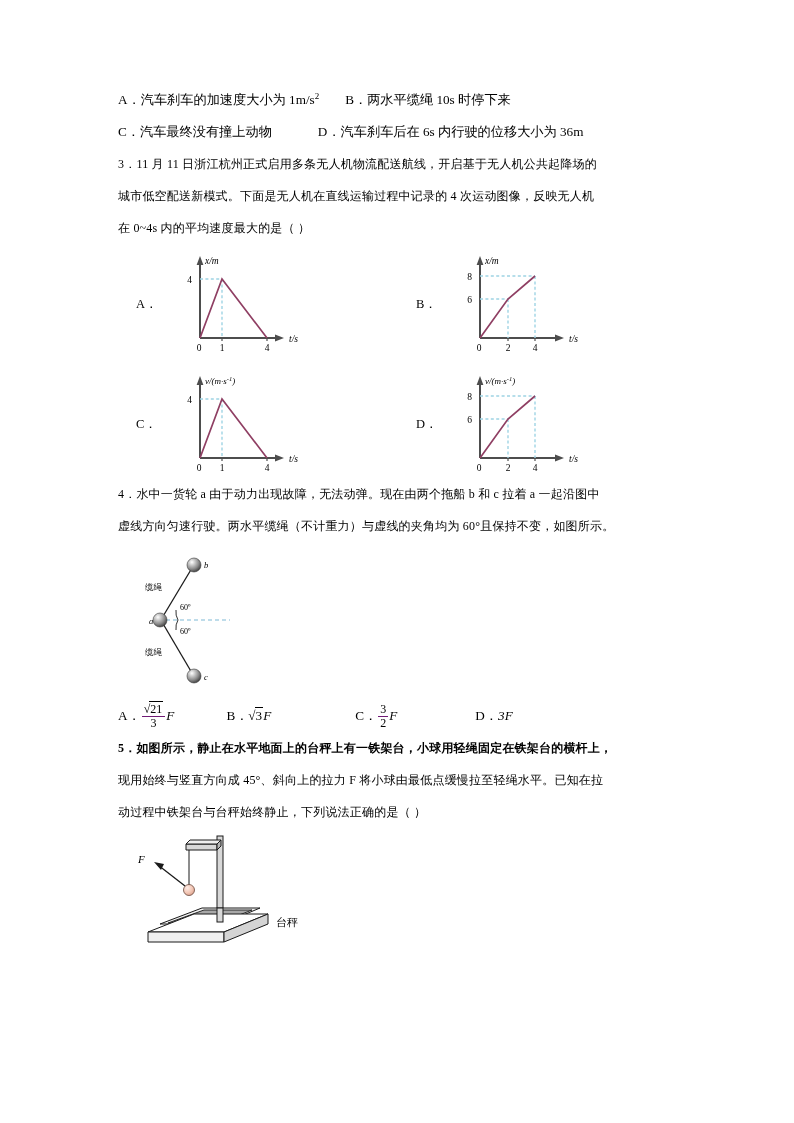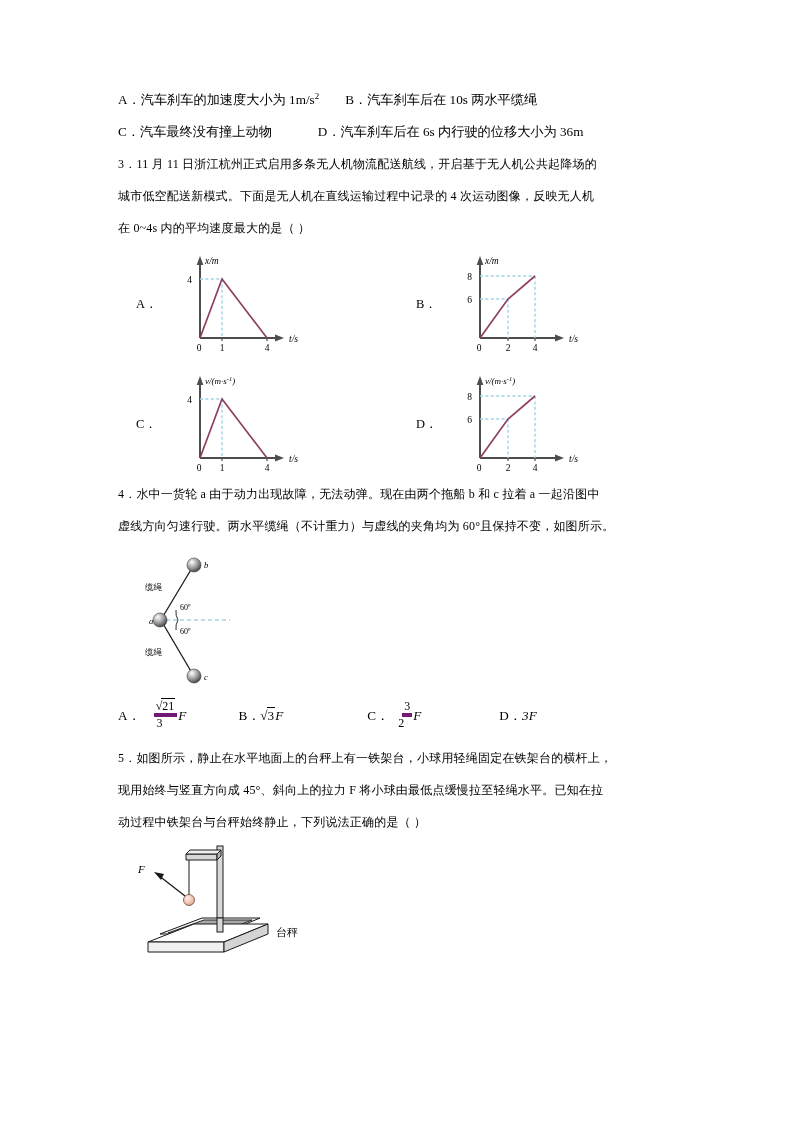--- a/index.html
+++ b/index.html
@@ -84,23 +84,22 @@
   .frac {
     display: inline-block;
     vertical-align: -0.55em;
     text-align: center;
     font-size: 12px;
     line-height: 1.05;
     margin: 0 1px;
   }
   .frac .num {
     display: block;
-    border-bottom: 4px solid #701a75;
+    border-bottom: 1px solid #701a75;
     padding: 0 2px;
-    margin-left: 12px;
   }
   .frac .den { display: block; padding: 0 2px; }
   .ital { font-style: italic; }
   .sqrt-wrap {
     display: inline-block;
     position: relative;
   }
   .rad-over {
     border-top: 1px solid #000;
     padding: 0 1px 0 1px;
@@ -108,21 +107,21 @@
   }
   sup.sm { font-size: 0.68em; }
 </style>
 </head>
 <body>
 
 <div class="page">
   <div class="content">
 
     <div class="opt-row">
-      <span>A．汽车刹车的加速度大小为 1m/s</span><sup class="sm">2</sup><span class="sp-1"></span><span>B．汽车刹车后在 10s 两水平缆绳</span>
+      <span>A．汽车刹车的加速度大小为 1m/s</span><sup class="sm">2</sup><span class="sp-1"></span><span>B．两水平缆绳 10s 时停下来</span>
     </div>
     <div class="opt-row">
       <span>C．汽车最终没有撞上动物</span><span class="sp-2"></span><span>D．汽车刹车后在 6s 内行驶的位移大小为 36m</span>
     </div>
 
     <div class="qline">3．11 月 11 日浙江杭州正式启用多条无人机物流配送航线，开启基于无人机公共起降场的</div>
     <div class="qline">城市低空配送新模式。下面是无人机在直线运输过程中记录的 4 次运动图像，反映无人机</div>
     <div class="qline">在 0~4s 内的平均速度最大的是（      ）</div>
 
     <div class="graphs">
@@ -256,21 +255,21 @@
         <text x="27" y="107" font-size="8.5" font-family="Liberation Serif, serif">缆绳</text>
         <text x="62" y="62" font-size="8" font-family="Liberation Serif, serif">60º</text>
         <text x="62" y="86" font-size="8" font-family="Liberation Serif, serif">60º</text>
       </svg>
     </div>
 
     <div class="opt-row" style="margin-top:2px;">
       <span>A．</span><span class="sqrt-wrap"><span class="frac"><span class="num">√<span class="rad-over">21</span></span><span class="den">3</span></span><span class="ital">F</span></span><span style="display:inline-block;width:52px;"></span><span>B．</span><span>√<span class="rad-over">3</span><span class="ital">F</span></span><span style="display:inline-block;width:84px;"></span><span>C．</span><span><span class="frac"><span class="num">3</span><span class="den">2</span></span><span class="ital">F</span></span><span style="display:inline-block;width:78px;"></span><span>D．</span><span class="ital">3F</span>
     </div>
 
-    <div class="qline" style="margin-top:10px;">5．如图所示，静止在水平地面上的台秤上有一铁架台，小球用轻绳固定在铁架台的横杆上，</div>
+    <div class="qline" style="margin-top:0;font-weight:bold;">5．如图所示，静止在水平地面上的台秤上有一铁架台，小球用轻绳固定在铁架台的横杆上，</div>
     <div class="qline">现用始终与竖直方向成 45°、斜向上的拉力 F 将小球由最低点缓慢拉至轻绳水平。已知在拉</div>
     <div class="qline">动过程中铁架台与台秤始终静止，下列说法正确的是（      ）</div>
 
     <div class="fig5">
       <svg width="300" height="125" viewBox="0 0 300 125">
         <defs>
           <radialGradient id="ballPink" cx="35%" cy="30%" r="75%">
             <stop offset="0%" stop-color="#fdece6"></stop>
             <stop offset="60%" stop-color="#f3c7b6"></stop>
             <stop offset="100%" stop-color="#dba28d"></stop>

